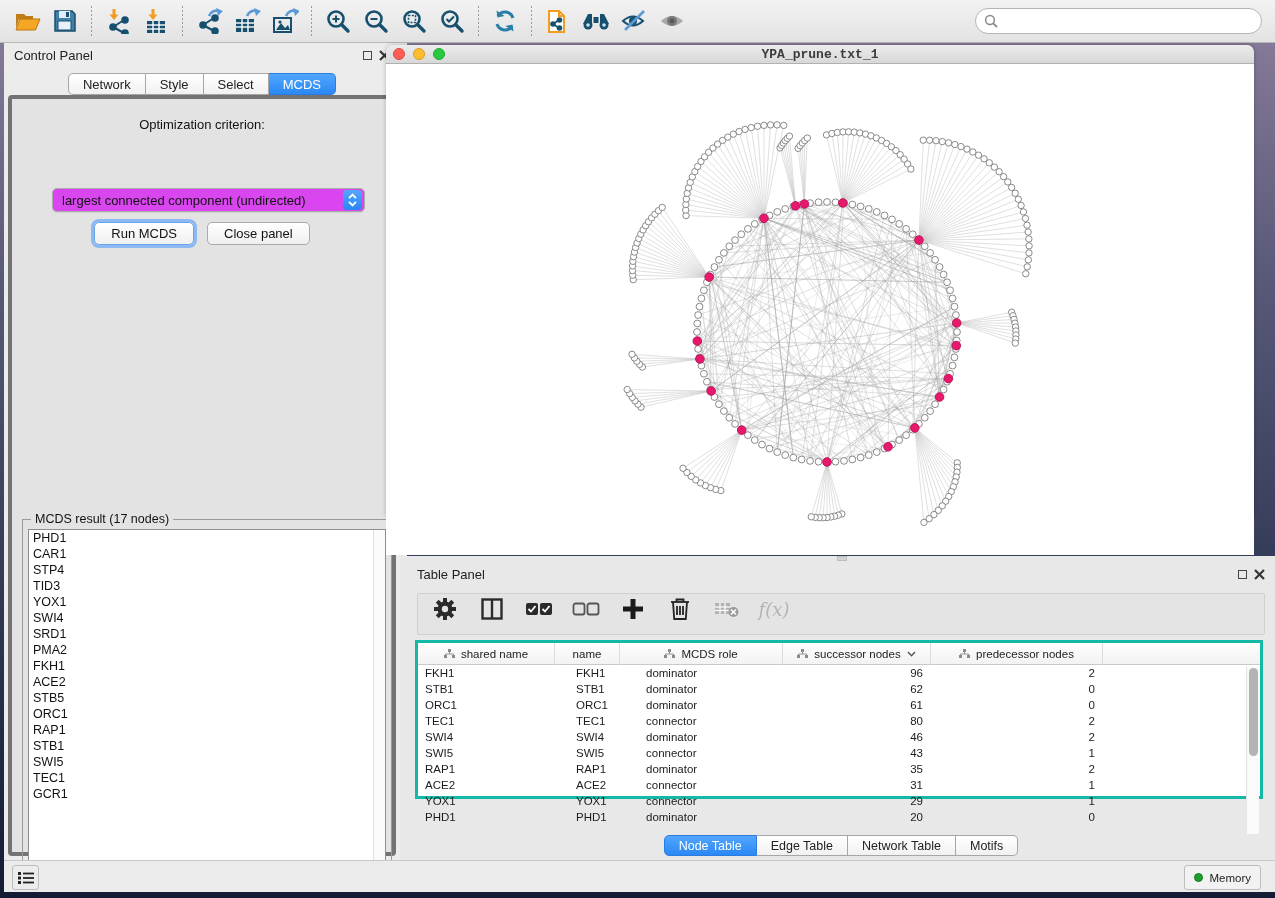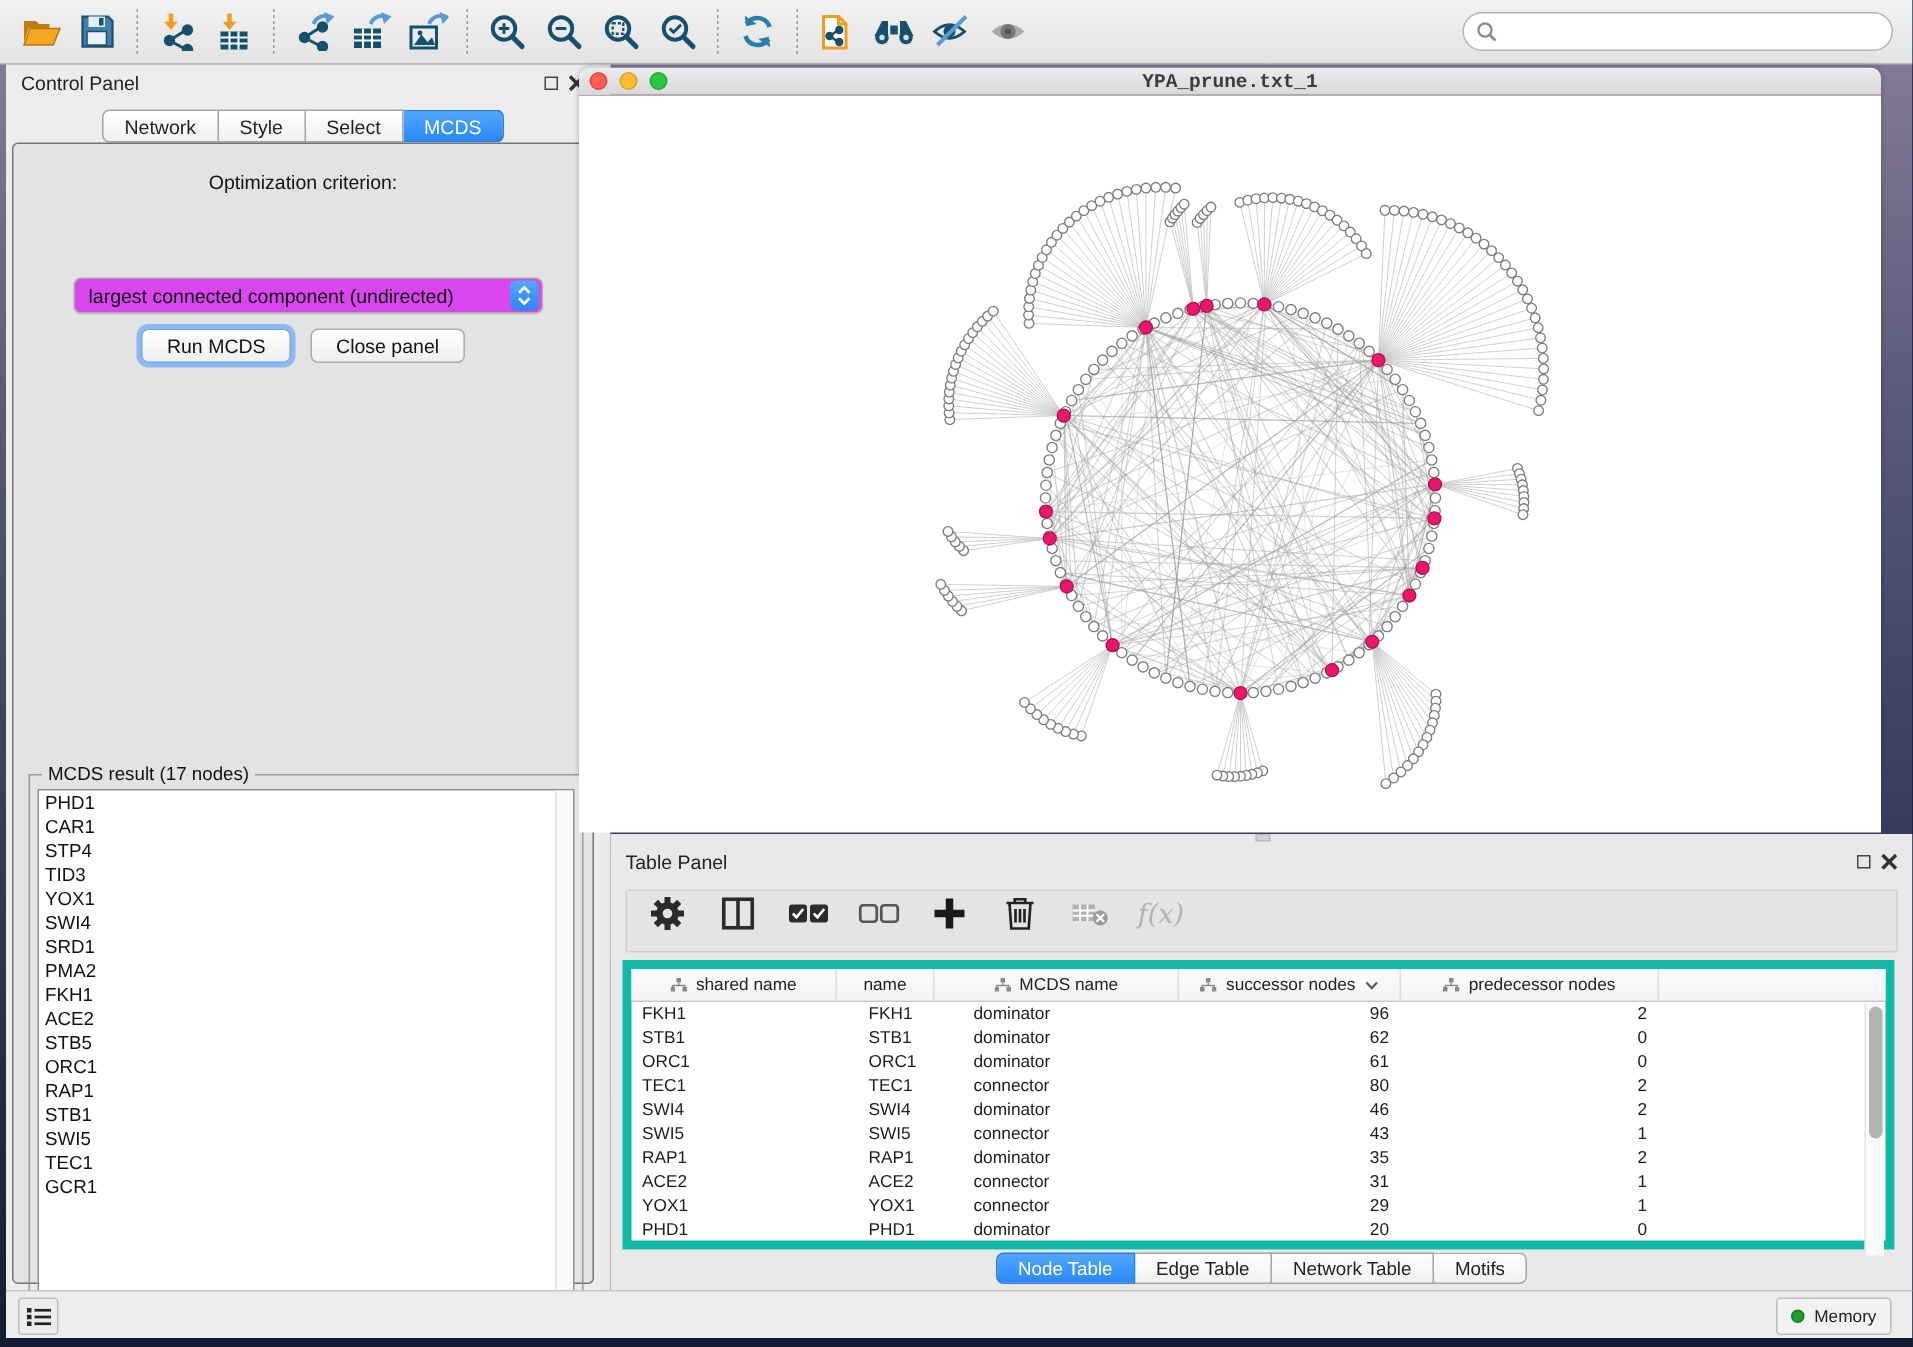--- a/index.html
+++ b/index.html
@@ -29,21 +29,21 @@
   .panel-title-row { height:25px; display:flex; align-items:center; padding:0 10px; }
   .panel-title { font-size:13px; color:#222; }
   .panel-wbtns { margin-left:auto; display:flex; gap:7px; align-items:center; }
   .cp-tabs { position:absolute; left:0; top:30px; width:100%; display:flex; justify-content:center; }
   .tabseg { height:22px; padding:0 14px; display:flex; align-items:center; font-size:13px; color:#222;
     background:linear-gradient(180deg,#ffffff,#f1f1f1); border:1px solid #a6a6a6; border-left:none; }
   .tabseg:first-child { border-left:1px solid #a6a6a6; border-radius:5px 0 0 5px; }
   .tabseg:last-child { border-radius:0 5px 5px 0; }
   .tabseg.active { background:linear-gradient(180deg,#53a6fd,#2a88f5); color:#fff; border-color:#2a7ce0; }
   .cp-content { position:absolute; left:4px; top:52px; width:388px; height:761px;
-    background:#e3e3e3; border:1px solid #737373; border-radius:4px; }
+    background:#e3e3e3; border:4px solid #737373; border-radius:4px; }
   .opt-label { text-align:center; margin-top:18px; font-size:13px; color:#111; }
   .cp-select { position:absolute; left:40px; top:89px; width:313px; height:24px; background:#d946ef;
     border:1px solid #ababab; border-radius:5px; display:flex; align-items:center; font-size:13px; color:#111;
     padding-left:9px; box-shadow:0 1px 1px rgba(0,0,0,.08); }
   .cp-select .stepper { margin-left:auto; width:19px; height:20px; margin-right:2px; border-radius:4px;
     background:linear-gradient(180deg,#55a7fe,#2a86f3); display:flex; align-items:center; justify-content:center; }
   .btn-row { position:absolute; left:0; top:123px; width:100%; display:flex; justify-content:center; gap:13px; }
   .pbtn { height:23px; padding:0 16px; font-size:13px; color:#111; display:flex; align-items:center;
     background:linear-gradient(180deg,#ffffff,#efefef); border:1px solid #ababab; border-radius:5px; }
   .pbtn.focused { box-shadow:0 0 0 3px rgba(82,156,250,.6); border-color:#6aa5e8; }
@@ -71,21 +71,21 @@
   .tlight.yellow { background:#febc2e; border:1px solid #d89e24; }
   .tlight.green { background:#28c840; border:1px solid #1dad2b; }
   .nw-canvas { width:868px; height:491px; background:#fff; overflow:hidden; }
 
   
   .table-panel { position:absolute; left:407px; top:562px; width:868px; height:298px; background:#e8e8e8; }
   .tp-toolbar { position:absolute; left:10px; top:31px; width:848px; height:42px; background:#e4e4e4;
     border:1px solid #d0d0d0; border-radius:2px; display:flex; align-items:flex-start; padding-left:12px; gap:17px; }
   .tpbtn { width:30px; height:30px; display:flex; align-items:center; justify-content:center; }
   .fx { font-family:"DejaVu Serif", serif; font-style:italic; font-size:18px; color:#b3b3b3; }
-  .tbl { position:absolute; left:8px; top:78px; width:848px; height:193px; background:#fff; border:6px solid #14b8a6; }
+  .tbl { position:absolute; left:8px; top:78px; width:848px; height:159px; background:#fff; border:3px solid #14b8a6; }
   .tbl-grid { display:grid; grid-template-columns:137px 65px 163px 148px 172px 1fr; }
   .th-row { height:22px; border-bottom:1px solid #c9c9c9; background:linear-gradient(180deg,#fdfdfd,#f3f3f3); }
   .th { display:flex; align-items:center; justify-content:center; gap:6px; font-size:11.5px; color:#222;
     border-right:1px solid #dcdcdc; height:22px; }
   .th.nosep-end { border-right:none; }
   .tr { height:16px; }
   .td { font-size:11.5px; color:#1c1c1c; line-height:16px; white-space:nowrap; overflow:hidden; }
   .td.c1 { padding-left:7px; }
   .td.c2 { padding-left:21px; }
   .td.c3 { padding-left:26px; }
@@ -1148,21 +1148,21 @@
             <svg width="11" height="10" viewBox="0 0 11 10">
               <g fill="#8a8a8a">
                 <rect x="4" y="0" width="3" height="3"></rect>
                 <rect x="0" y="6" width="3" height="3"></rect>
                 <rect x="8" y="6" width="3" height="3"></rect>
               </g>
               <g stroke="#8a8a8a" stroke-width="0.9" fill="none">
                 <path d="M5.5 3v2M1.5 6V5h8v1"></path>
               </g>
             </svg>
-            <span>MCDS name</span>
+            <span>MCDS role</span>
           </div>
           <div class="th">
             <svg width="11" height="10" viewBox="0 0 11 10">
               <g fill="#8a8a8a">
                 <rect x="4" y="0" width="3" height="3"></rect>
                 <rect x="0" y="6" width="3" height="3"></rect>
                 <rect x="8" y="6" width="3" height="3"></rect>
               </g>
               <g stroke="#8a8a8a" stroke-width="0.9" fill="none">
                 <path d="M5.5 3v2M1.5 6V5h8v1"></path>

